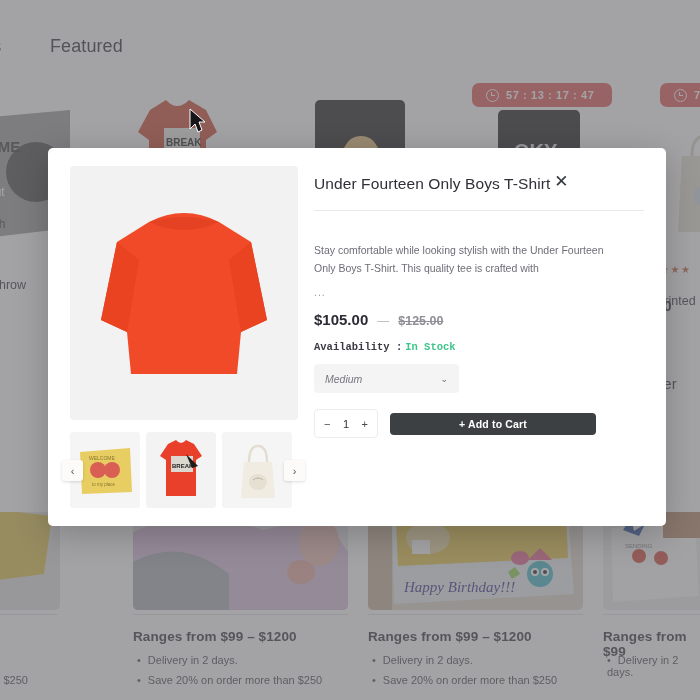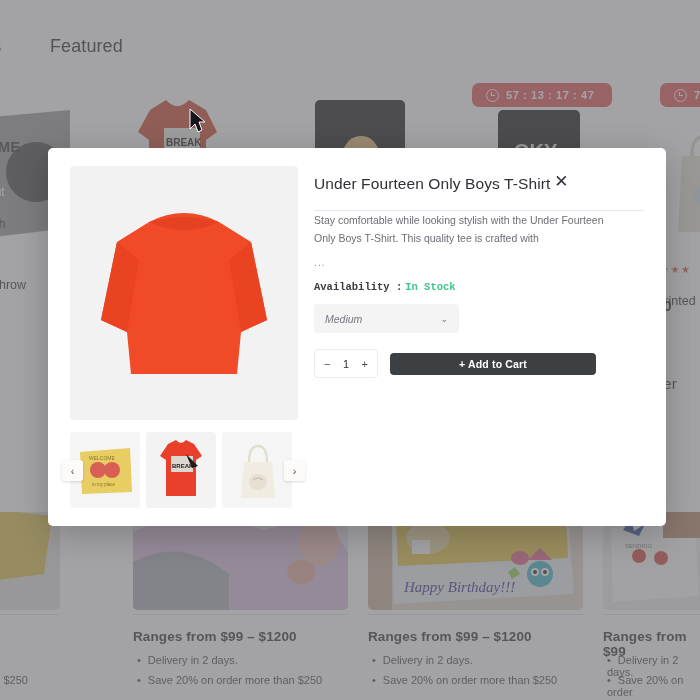--- a/index.html
+++ b/index.html
@@ -94,21 +94,21 @@
     line-height: 22px; margin-top: 7px;
   }
   .title-row { display: flex; align-items: flex-start; justify-content: flex-start; }
   .close-btn {
     width: 22px; height: 22px; display: flex; align-items: center; justify-content: center;
     font-size: 17px; color: #343a40; cursor: pointer; margin-top: 4px; line-height: 1;
   }
   .title-rule { height: 1px; background: #e9e9ec; margin-top: 15px; }
 
   .desc {
-    margin-top: 0; font-size: 10.5px; line-height: 18px; color: #6d6d77;
+    margin-top: 30px; font-size: 10.5px; line-height: 18px; color: #6d6d77;
     max-width: 312px;
   }
   .desc-ellipsis { margin-top: 9px; font-size: 10.5px; color: #9a9aa2; letter-spacing: 1px; }
 
   .price-row { margin-top: 13px; display: flex; align-items: baseline; gap: 9px; }
   .price-now { font-size: 15px; font-weight: bold; color: #2b2b33; }
   .price-dash { color: #b9b9c0; font-size: 12px; }
   .price-old { font-size: 12.5px; color: #8f8f98; text-decoration: line-through; font-weight: bold; }
 
   .avail-row { margin-top: 13px; font-size: 10.5px; color: #3a3a43; font-weight: bold; font-family: Liberation Mono, monospace; }
@@ -296,21 +296,20 @@
           <circle cx="36" cy="44" r="7" fill="#d4483e"></circle>
           <circle cx="58" cy="46" r="7" fill="#d4483e"></circle>
           <text x="22" y="36" font-family="Liberation Sans, sans-serif" font-size="6" fill="#888">SENDING</text>
           <rect x="60" y="-4" width="54" height="30" fill="#b98a6b"></rect>
         </svg>
       </div>
     </div>
     <div class="card-sep" style="left:603px; top:614px; width:160px;"></div>
     <div class="ranges-title" style="left:603px; top:629px;">Ranges from $99</div>
     <div class="bullet-line" style="left:607px; top:654px;">Delivery in 2 days.</div>
-    <div class="bullet-line" style="left:607px; top:674px;">Save 20% on order</div>
   </div>
 
   <div class="overlay"></div>
 
   <div class="modal">
 
     <div class="modal-left">
       <div class="hero">
         <svg class="hero-shirt" width="186" height="200" viewBox="0 0 186 200">
           <path d="M58 24 Q93 6 128 24 L160 44 L176 122 L150 134 L146 176 L40 176 L36 134 L10 122 L26 44 Z" fill="#f14a28"></path>
@@ -361,20 +360,25 @@
     <div class="modal-right">
       <div class="title-row">
         <div class="modal-title">Under Fourteen Only Boys T-Shirt</div>
         <div class="close-btn">✕</div>
       </div>
       <div class="title-rule"></div>
 
       <div class="desc">Stay comfortable while looking stylish with the Under Fourteen Only Boys T-Shirt. This quality tee is crafted with</div>
       <div class="desc-ellipsis">...</div>
 
+      <div class="price-row">
+        <span class="price-now">$105.00</span>
+        <span class="price-dash">—</span>
+        <span class="price-old">$125.00</span>
+      </div>
 
       <div class="avail-row">
         <span>Availability :</span><span class="avail-val">In Stock</span>
       </div>
 
       <div class="size-select">
         <span class="val">Medium</span>
         <span class="chev">⌄</span>
       </div>
 

